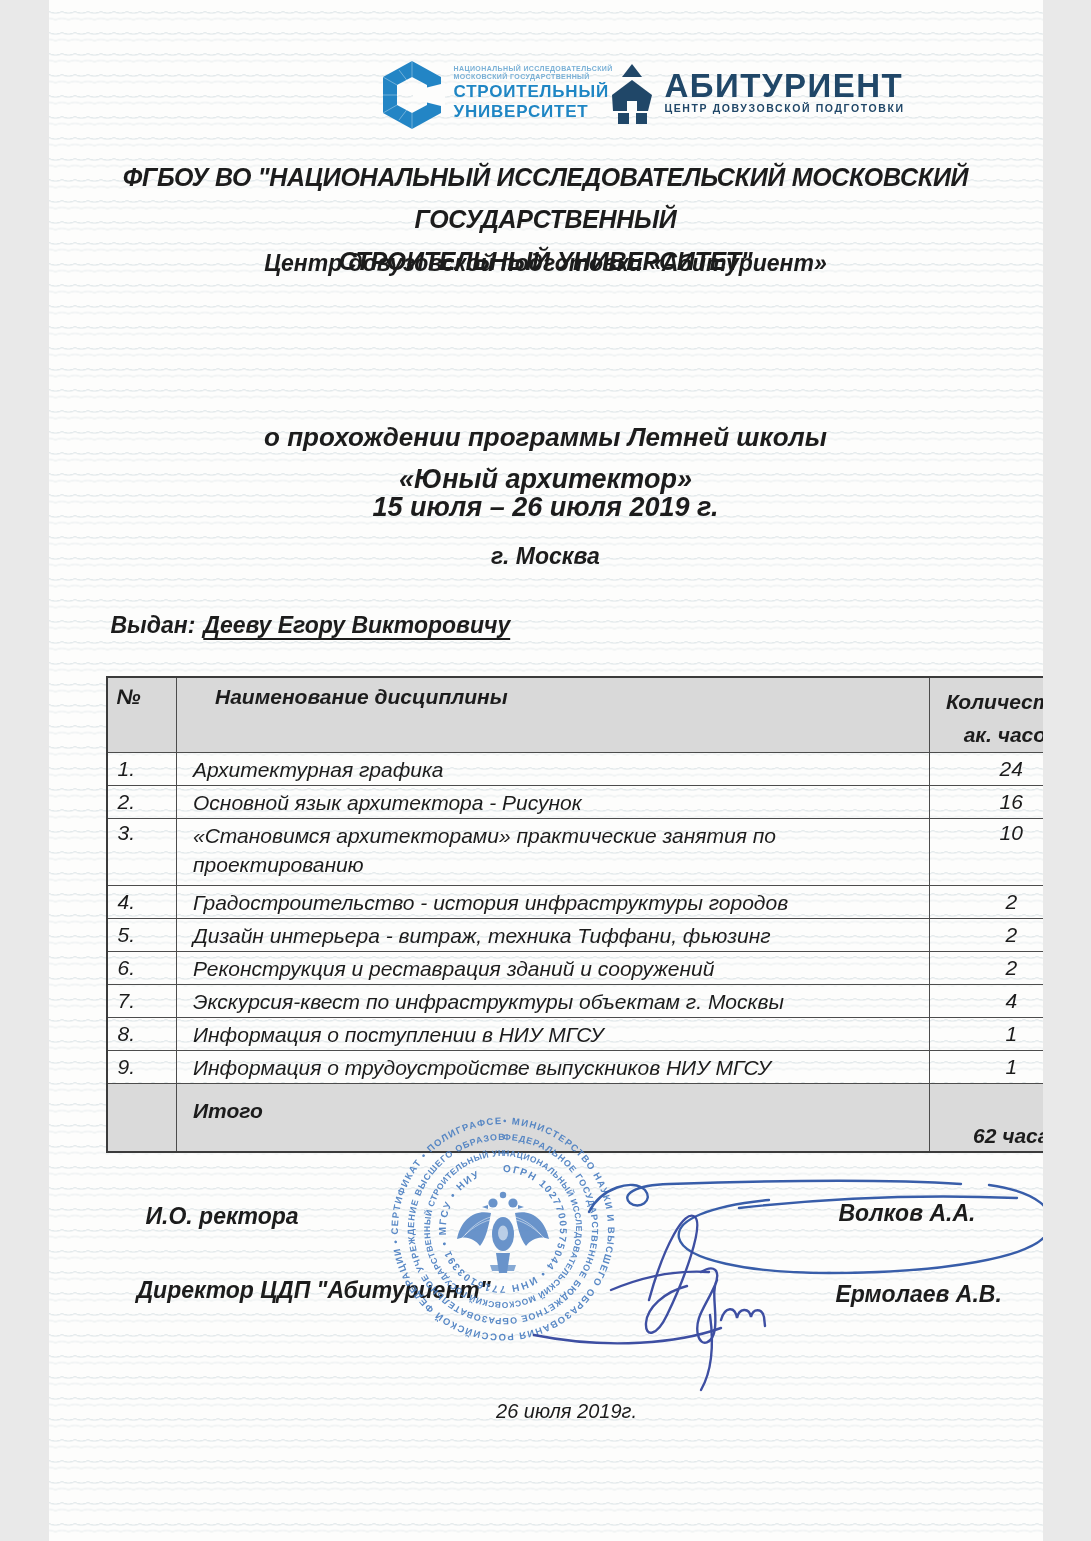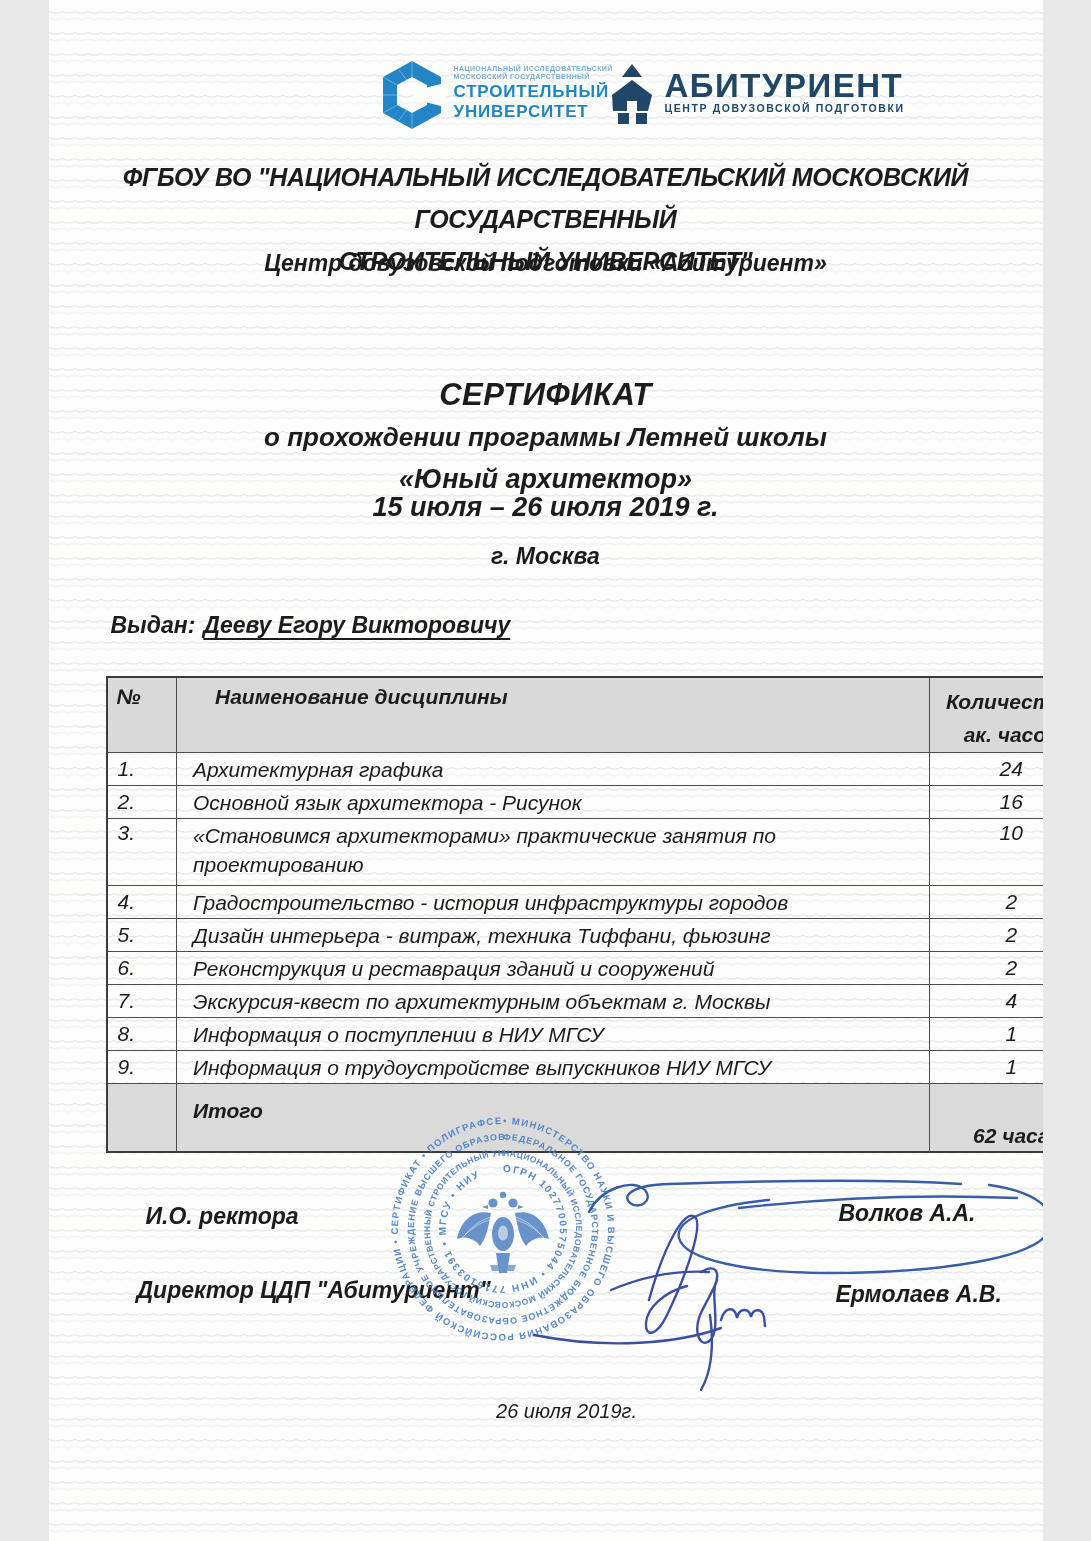--- a/index.html
+++ b/index.html
@@ -110,21 +110,20 @@
       </div>
     </div>
   </div>
 
   <div class="abs ctr bi org-name">
     <div>ФГБОУ ВО "НАЦИОНАЛЬНЫЙ ИССЛЕДОВАТЕЛЬСКИЙ МОСКОВСКИЙ ГОСУДАРСТВЕННЫЙ</div>
     <div>СТРОИТЕЛЬНЫЙ УНИВЕРСИТЕТ"</div>
   </div>
   <div class="abs ctr bi center-name">Центр довузовской подготовки «Абитуриент»</div>
 
-  <div class="abs ctr bi t-main">СЕРТИФИКАТ</div>
   <div class="abs ctr bi t-prog">«Юный архитектор»</div>
   <div class="abs ctr bi t-sub">о прохождении программы Летней школы</div>
   <div class="abs ctr bi t-dates">15 июля – 26  июля 2019 г.</div>
   <div class="abs ctr bi t-city">г. Москва</div>
 
   <div class="abs bi issued">
     <span>Выдан:</span><span class="name">Дееву Егору Викторовичу</span>
   </div>
 
   <table class="course">
@@ -166,21 +165,21 @@
       <td class="c-name">Дизайн интерьера - витраж, техника Тиффани, фьюзинг</td>
       <td class="c-hours">2</td>
     </tr>
     <tr>
       <td class="c-num">6.</td>
       <td class="c-name">Реконструкция и реставрация зданий и сооружений</td>
       <td class="c-hours">2</td>
     </tr>
     <tr>
       <td class="c-num">7.</td>
-      <td class="c-name">Экскурсия-квест по архитектурным объектам г. Москвы</td>
+      <td class="c-name">Экскурсия-квест по инфраструктуры объектам г. Москвы</td>
       <td class="c-hours">4</td>
     </tr>
     <tr>
       <td class="c-num">8.</td>
       <td class="c-name">Информация о поступлении в НИУ МГСУ</td>
       <td class="c-hours">1</td>
     </tr>
     <tr>
       <td class="c-num">9.</td>
       <td class="c-name">Информация о трудоустройстве выпускников НИУ МГСУ</td>

